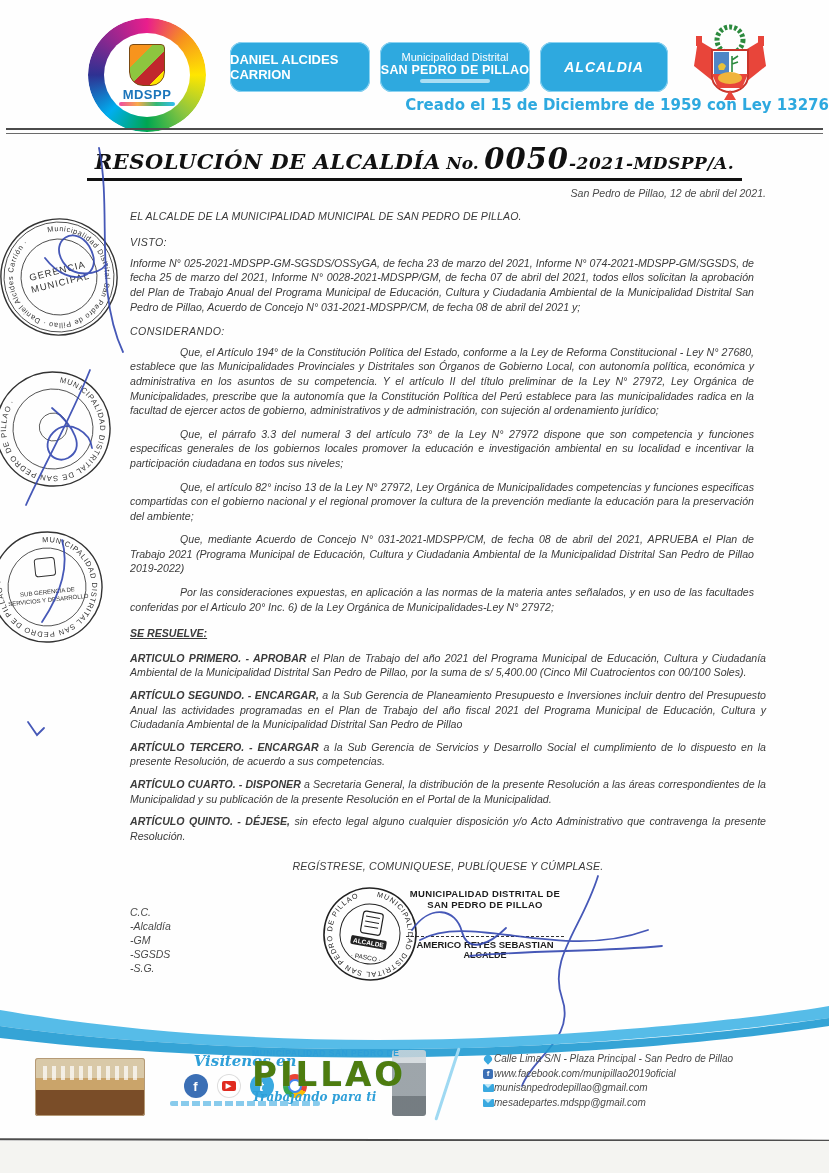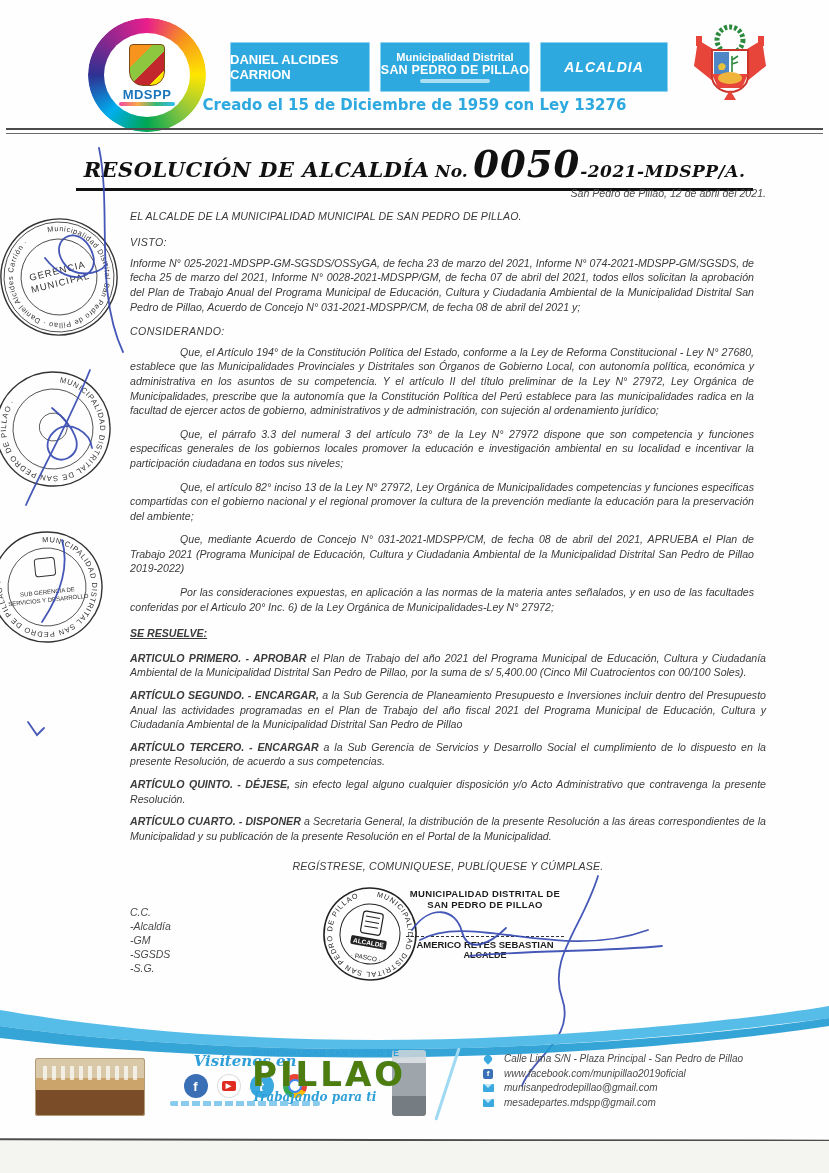--- a/index.html
+++ b/index.html
@@ -13,39 +13,39 @@
       -webkit-mask:radial-gradient(circle,#000 99%,transparent 100%);}
   .logo-inner{width:86px;height:84px;border-radius:50%;background:#fff;display:flex;flex-direction:column;
       align-items:center;justify-content:center;}
   .crest{width:34px;height:40px;border-radius:4px 4px 14px 14px;
       background:linear-gradient(135deg,#f7941d 0 30%,#8dc63f 30% 55%,#c1272d 55% 80%,#ffe600 80%);border:1px solid #7a4a12;}
   .logo-word{font-size:13px;font-weight:bold;color:#1b75bb;letter-spacing:.5px;margin-top:1px;}
   .logo-sub{width:56px;height:4px;border-radius:2px;
       background:linear-gradient(90deg,#e91e8c,#f7941d,#00a651,#00aeef);opacity:.8;}
   .bansrow{position:absolute;left:230px;top:42px;display:flex;gap:10px;align-items:stretch;}
   .ban{background:#2ea9df;color:#fff;display:flex;flex-direction:column;align-items:center;justify-content:center;
-       border-radius:2px;box-shadow:0 0 0 1px #8ed4f2 inset;}
+       border-radius:12px;box-shadow:0 0 0 1px #8ed4f2 inset;}
   .ban1{width:140px;height:50px;font-size:13px;font-weight:bold;}
   .ban2{width:150px;height:50px;}
-  .ban2 .l1{font-size:11px;font-weight:bold;}
+  .ban2 .l1{font-size:11px;font-weight:normal;}
   .ban2 .l2{font-size:12.5px;font-weight:bold;letter-spacing:.2px;}
   .ban2 .l3{width:70px;height:4px;background:#bfe7f7;border-radius:2px;margin-top:2px;opacity:.85;}
   .ban3{width:128px;height:50px;font-size:14px;font-weight:bold;font-style:italic;letter-spacing:1px;}
-  .created{position:absolute;left:0;top:96px;width:829px;text-align:center;color:#2ea9df;
+  .created{position:absolute;left:0;top:96px;width:829px;text-align:right;color:#2ea9df;
       font-size:15px;font-weight:bold;font-family:"DejaVu Sans",sans-serif;}
   .peru{position:absolute;left:688px;top:22px;width:84px;height:98px;}
   .rule{position:absolute;top:128px;left:6px;width:817px;height:3px;
         border-top:2px solid #4b4b4b;border-bottom:1px solid #6b6b6b;}
   
   .titleline{position:absolute;top:142px;left:0;width:829px;text-align:center;}
   .titlespan{display:inline-block;border-bottom:3px solid #111;padding:0 8px 2px 8px;color:#111;
       font-family:"DejaVu Serif",serif;font-style:italic;font-weight:bold;}
   .t-pre{font-size:21px;letter-spacing:.5px;}
   .t-no{font-size:17px;}
-  .t-big{font-size:37px;letter-spacing:1px;}
+  .t-big{font-size:29px;letter-spacing:1px;}
   .t-rest{font-size:17px;letter-spacing:.5px;}
   
   .bodytxt{position:absolute;top:186px;left:130px;width:636px;font-style:italic;font-size:10.6px;line-height:14.6px;}
   .dateline{text-align:right;color:#4a4a4a;margin-bottom:8px;}
   .salutation{margin-bottom:12px;letter-spacing:.1px;}
   .sechead{margin:10px 0 6px 0;letter-spacing:.4px;}
   .para{text-align:justify;margin:0 12px 9px 0;}
   .indent{text-indent:50px;}
   .resuelve{font-weight:bold;text-decoration:underline;margin:12px 0 10px 0;}
   .article{text-align:justify;margin:0 0 8px 0;}
@@ -86,21 +86,21 @@
   .person{position:absolute;left:392px;top:4px;width:34px;height:66px;border-radius:3px;
       background:linear-gradient(180deg,#cfd6da 0 20%,#8d969c 20% 70%,#5d666c 70%);opacity:.85;}
   .slash{position:absolute;top:0;width:3px;height:76px;background:#9fd9f2;transform:rotate(18deg);border-radius:2px;}
   .sl1{left:446px;}
   .brandwrap{position:absolute;left:252px;top:2px;width:190px;text-align:left;}
   .brandtop{font-size:8.5px;font-weight:bold;color:#2e9fd8;letter-spacing:.5px;}
   .brandname{font-size:34px;font-weight:bold;color:#4d7c0f;letter-spacing:3px;line-height:32px;
       font-family:"DejaVu Sans",sans-serif;text-shadow:0 0 1px #9cc4e8;}
   .brandslogan{font-family:"DejaVu Serif",serif;font-style:italic;font-weight:bold;color:#2e9fd8;font-size:12px;}
   .contacts{position:absolute;left:482px;top:6px;width:330px;font-style:italic;font-size:10px;line-height:14.5px;color:#4a4a4a;}
-  .c-item{display:flex;align-items:center;gap:10px;}
+  .c-item{display:flex;align-items:center;gap:0;}
   .cicon{width:12px;height:12px;flex:0 0 12px;display:inline-flex;align-items:center;justify-content:center;}
   .pin{width:8px;height:8px;background:#3aa9e0;border-radius:50% 50% 50% 0;transform:rotate(-45deg);}
   .fbsq{width:10px;height:10px;background:#3b6fb5;color:#fff;font-size:8px;font-weight:bold;
       display:flex;align-items:center;justify-content:center;border-radius:2px;font-style:normal;}
   .env{width:11px;height:8px;background:#3aa9e0;position:relative;border-radius:1px;}
   .env::after{content:"";position:absolute;left:1px;top:0;border-left:4.5px solid transparent;border-right:4.5px solid transparent;
       border-top:4px solid #bfe7f7;}
   .scanline{position:absolute;left:0;top:1139px;width:829px;height:2px;background:#4d4d4d;transform:rotate(.1deg);}
   .scanline2{position:absolute;left:0;top:1141px;width:829px;height:32px;background:#f4f4f1;}
   .sealtxt{font-family:"Liberation Sans",sans-serif;}
@@ -169,22 +169,22 @@
     <p class="para indent">Que, el párrafo 3.3 del numeral 3 del artículo 73° de la Ley N° 27972 dispone que son competencia y funciones especificas generales de los gobiernos locales promover la educación e investigación ambiental en su localidad e incentivar la participación ciudadana en todos sus niveles;</p>
     <p class="para indent">Que, el artículo 82° inciso 13 de la Ley N° 27972, Ley Orgánica de Municipalidades competencias y funciones especificas compartidas con el gobierno nacional y el regional promover la cultura de la prevención mediante la educación para la preservación del ambiente;</p>
     <p class="para indent">Que, mediante Acuerdo de Concejo N° 031-2021-MDSPP/CM, de fecha 08 de abril del 2021, APRUEBA el Plan de Trabajo 2021 (Programa Municipal de Educación, Cultura y Ciudadania Ambiental de la Municipalidad Distrital San Pedro de Pillao 2019-2022)</p>
     <p class="para indent">Por las consideraciones expuestas, en aplicación a las normas de la materia antes señalados, y en uso de las facultades conferidas por el Articulo 20° Inc. 6) de la Ley Orgánica de Municipalidades-Ley N° 27972;</p>
 
     <div class="resuelve">SE RESUELVE:</div>
 
     <p class="article"><b>ARTICULO PRIMERO. - APROBAR</b> <span>el Plan de Trabajo del año 2021 del Programa Municipal de Educación, Cultura y Ciudadanía Ambiental de la Municipalidad Distrital San Pedro de Pillao, por la suma de s/ 5,400.00 (Cinco Mil Cuatrocientos con 00/100 Soles).</span></p>
     <p class="article"><b>ARTÍCULO SEGUNDO. -  ENCARGAR,</b> <span>a la Sub Gerencia de Planeamiento Presupuesto e Inversiones incluir dentro del Presupuesto Anual las actividades programadas en el Plan de Trabajo del año fiscal 2021 del Programa Municipal de Educación, Cultura y Ciudadanía Ambiental de la Municipalidad Distrital San Pedro de Pillao</span></p>
     <p class="article"><b>ARTÍCULO TERCERO. - ENCARGAR</b> <span>a la Sub Gerencia de Servicios y Desarrollo Social el cumplimiento de lo dispuesto en la presente Resolución, de acuerdo a sus competencias.</span></p>
+    <p class="article"><b>ARTÍCULO CUARTO. - DISPONER</b> <span>a Secretaria General, la distribución de la presente Resolución a las áreas correspondientes de la Municipalidad y su publicación de la presente Resolución en el Portal de la Municipalidad.</span></p>
     <p class="article"><b>ARTÍCULO QUINTO. -  DÉJESE,</b> <span>sin efecto legal alguno cualquier disposición y/o Acto Administrativo que contravenga la presente Resolución.</span></p>
-    <p class="article"><b>ARTÍCULO CUARTO. - DISPONER</b> <span>a Secretaria General, la distribución de la presente Resolución a las áreas correspondientes de la Municipalidad y su publicación de la presente Resolución en el Portal de la Municipalidad.</span></p>
 
     <div class="closing">REGÍSTRESE, COMUNIQUESE, PUBLÍQUESE Y CÚMPLASE.</div>
   </div>
 
   <div class="ccblock">
     <div>C.C.</div>
     <div>-Alcaldía</div>
     <div>-GM</div>
     <div>-SGSDS</div>
     <div>-S.G.</div>

